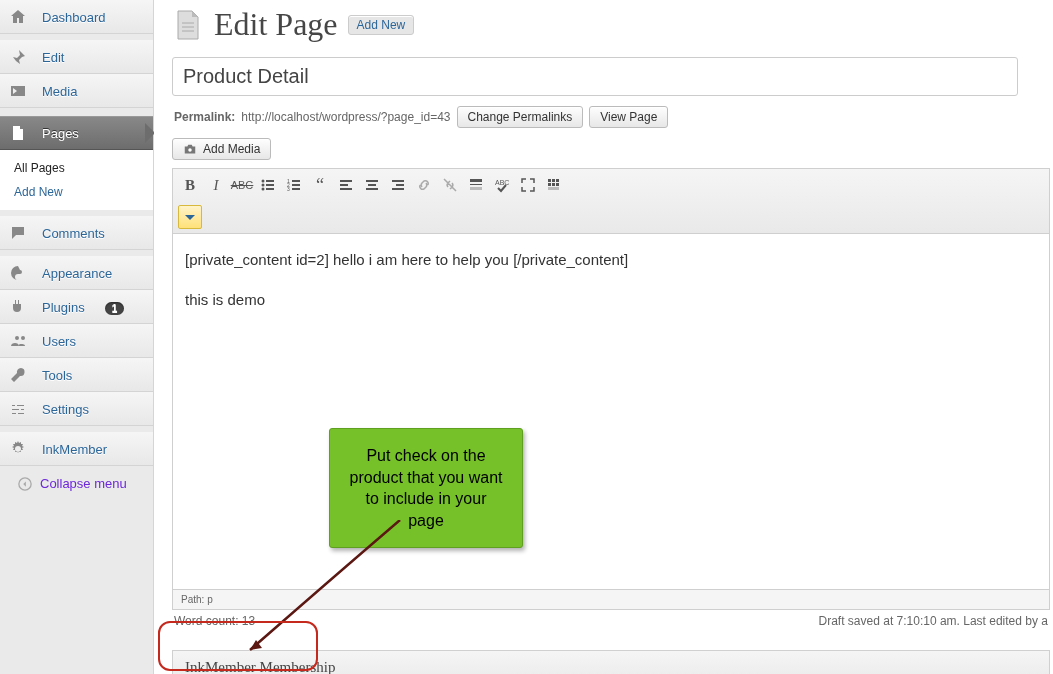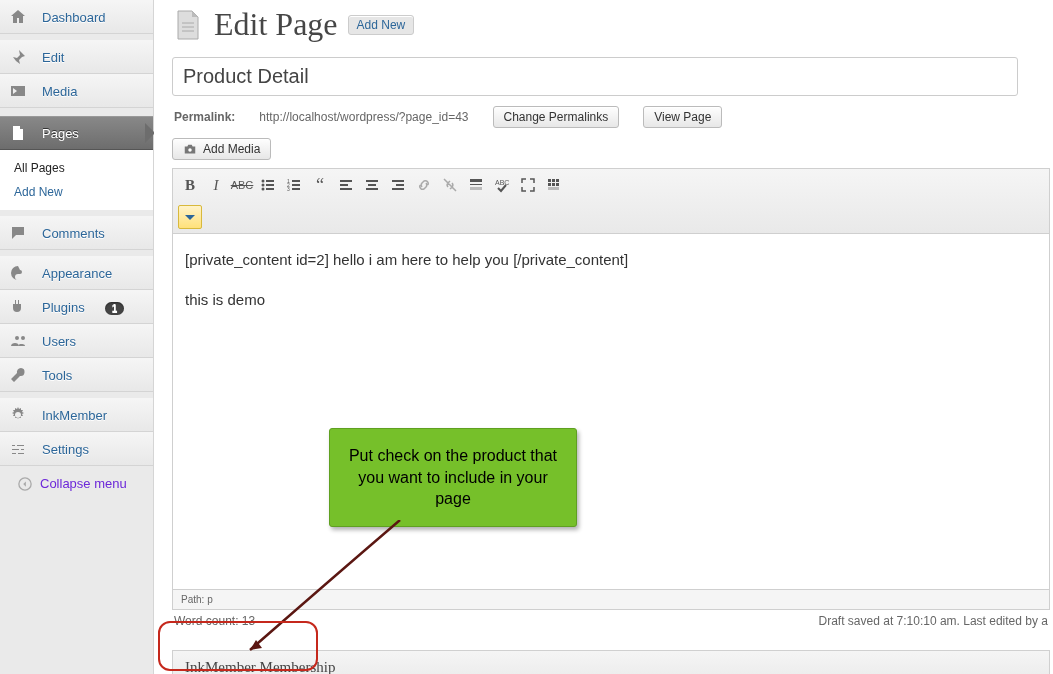--- a/index.html
+++ b/index.html
@@ -23,21 +23,21 @@
 
 
 .main { flex: 1; padding: 6px 0 0 18px; position: relative; background: #fff; }
 .page-head { display: flex; align-items: center; gap: 10px; margin-bottom: 14px; }
 .page-head h1 { font-family: Georgia, "Times New Roman", serif; font-weight: normal; font-size: 32px; color: #464646; text-shadow: 0 1px 0 #fff; }
 .addnew { background: #e6e6e6; border: 1px solid #ccc; border-radius: 3px; padding: 2px 8px; font-size: 12px; color: #2c6699; cursor: pointer; box-shadow: inset 0 1px 0 #fff; }
 .page-icon { width: 32px; height: 32px; fill: #999; }
 
 .title-input { width: 846px; padding: 7px 10px; font-size: 20px; border: 1px solid #ccc; border-radius: 3px; outline: none; color: #444; }
 
-.permalink-row { padding: 10px 2px 0; font-size: 12px; color: #666; display: flex; align-items: center; gap: 24px; }
+.permalink-row { padding: 10px 2px 0; font-size: 12px; color: #666; display: flex; align-items: center; gap: 6px; }
 .permalink-row .wpbtn { font-size: 12px; }
 .wpbtn { background: linear-gradient(#fefefe,#e7e7e7); border: 1px solid #bbb; border-radius: 3px; padding: 3px 10px; cursor: pointer; color: #333; font-size: 12px; box-shadow: inset 0 1px 0 #fff; }
 .add-media-row { margin-top: 10px; }
 .add-media { display: inline-flex; align-items: center; gap: 6px; justify-content: flex-end; }
 .add-media svg { width: 14px; height: 14px; fill: #777; }
 
 
 .editor-box { margin-top: 8px; width: 878px; border: 1px solid #cfcfcf; }
 .toolbar { background: linear-gradient(#f5f5f5,#e9e9e9); border-bottom: 1px solid #cfcfcf; }
 .tb-row { display: flex; align-items: center; padding: 3px 4px; }
@@ -47,21 +47,21 @@
 .editor-content { min-height: 300px; height: 355px; padding: 14px 12px; font-size: 15px; color: #333; line-height: 1.6; font-family: Arial, sans-serif; }
 .editor-content p { margin-bottom: 16px; }
 .status-bar { border-top: 1px solid #cfcfcf; background: #f5f5f5; padding: 4px 8px; font-size: 10px; color: #666; }
 .foot-bar { display: flex; justify-content: space-between; width: 878px; padding: 4px 2px; font-size: 12px; color: #666; }
 
 
 .metabox { width: 878px; border: 1px solid #d0d0d0; margin-top: 18px; }
 .metabox .mb-head { background: linear-gradient(#f5f5f5,#eaeaea); padding: 8px 12px; font-family: Georgia, serif; font-size: 15px; color: #464646; border-bottom: 1px solid #d8d8d8; }
 
 
-.annot-callout { position: absolute; left: 329px; top: 428px; width: 248px; background: #76c02a; border: 1px solid #5fa021; border-radius: 3px; box-shadow: 2px 3px 4px rgba(0,0,0,0.3); padding: 16px 18px; color: #000; font-family: Arial, sans-serif; font-size: 16px; text-align: center; line-height: 1.35; }
+.annot-callout { position: absolute; left: 329px; top: 428px; width: 194px; background: #76c02a; border: 1px solid #5fa021; border-radius: 3px; box-shadow: 2px 3px 4px rgba(0,0,0,0.3); padding: 16px 18px; color: #000; font-family: Arial, sans-serif; font-size: 16px; text-align: center; line-height: 1.35; }
 .annot-line { position: absolute; pointer-events: none; }
 .red-rect { position: absolute; border: 2px solid #c5281c; border-radius: 12px; pointer-events: none; }
 </style>
 </head>
 <body>
 
 <div class="layout">
 
   <div class="sidebar">
     <div class="item">
@@ -116,31 +116,31 @@
           <path d="M5 5a2 2 0 114 0 2 2 0 01-4 0zm6 0a2 2 0 114 0 2 2 0 01-4 0zM1 13c0-2 2-3 4-3s4 1 4 3zm8 0c0-1 0-2 1-2 2 0 5 0 5 2z"></path>
         </svg>
       <span>Users</span>
     </div>
     <div class="item">
       <svg viewBox="0 0 16 16">
           <path d="M11 1a4 4 0 00-4 5L1 12l3 3 6-6a4 4 0 001-8z"></path>
         </svg>
       <span>Tools</span>
     </div>
+    <div class="item">
+      <svg viewBox="0 0 16 16">
+          <path d="M2 4h3v1H2zm5 0h7v1H7zM2 8h7v1H2zm9 0h3v1h-3zM2 12h4v1H2zm6 0h6v1H8z"></path>
+        </svg>
+      <span>Settings</span>
+    </div>
     <div class="item group-gap">
       <svg viewBox="0 0 16 16">
           <path d="M8 5a3 3 0 100 6 3 3 0 000-6zM8 0l1 2 2-1 0 2 2 0-1 2 2 1-2 1 1 2-2 0 0 2-2-1-1 2-1-2-2 1 0-2-2 0 1-2-2-1 2-1-1-2 2 0 0-2 2 1z"></path>
         </svg>
       <span>InkMember</span>
-    </div>
-    <div class="item">
-      <svg viewBox="0 0 16 16">
-          <path d="M2 4h3v1H2zm5 0h7v1H7zM2 8h7v1H2zm9 0h3v1h-3zM2 12h4v1H2zm6 0h6v1H8z"></path>
-        </svg>
-      <span>Settings</span>
     </div>
     <div class="collapse">
       <svg viewBox="0 0 16 16">
           <circle cx="8" cy="8" r="7" fill="none" stroke="#aaa" stroke-width="1.5"></circle>
           <path d="M9 5l-3 3 3 3z"></path>
         </svg>
       <span>Collapse menu</span>
     </div>
   </div>
 

